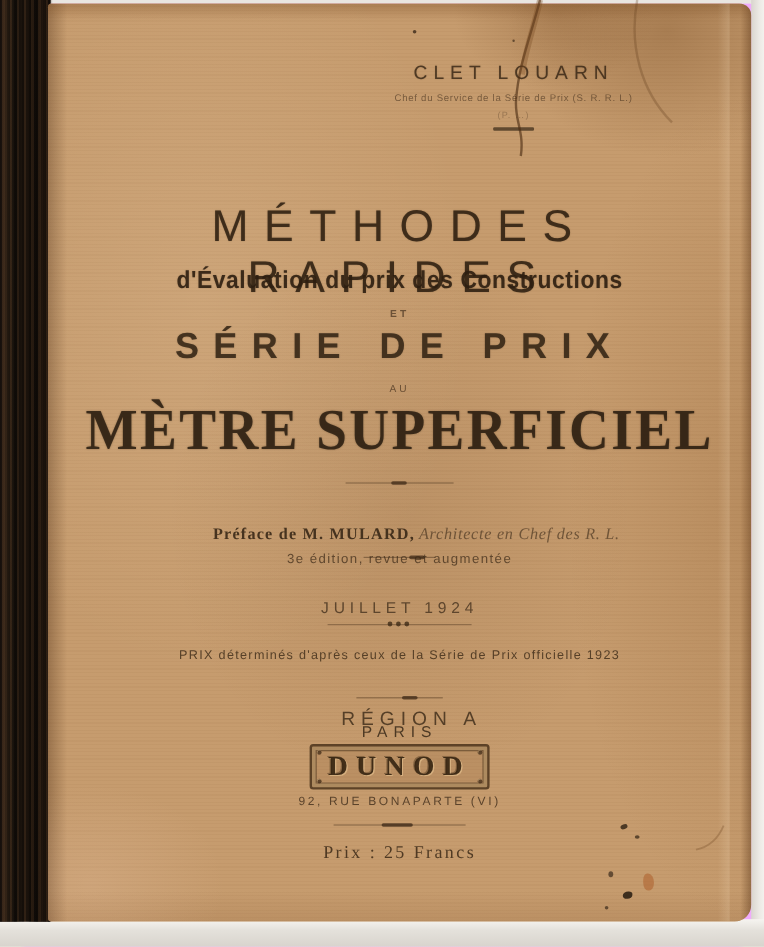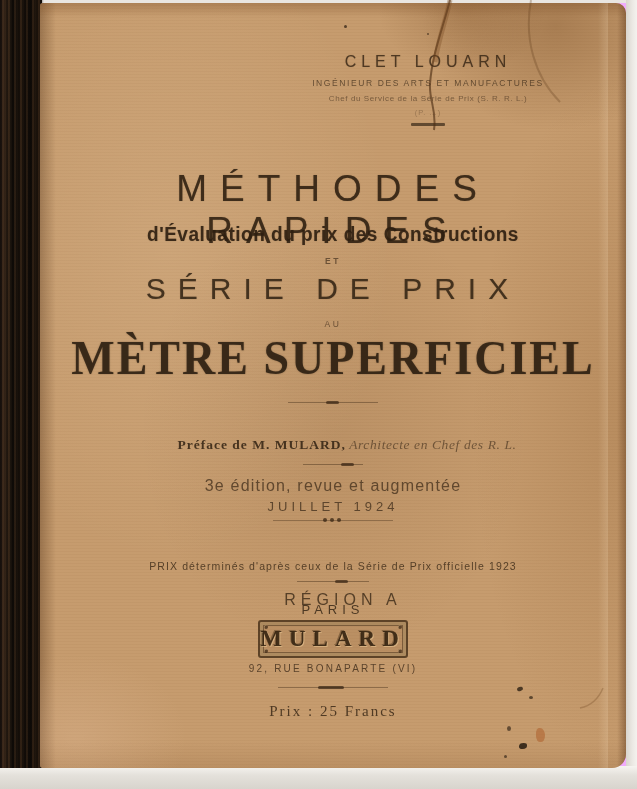--- a/index.html
+++ b/index.html
@@ -57,34 +57,34 @@
   .stamp-l4 { margin-top:5px; font-size:7.5px; letter-spacing:1px; color:rgba(70,50,30,0.35); }
   .stamp-rule { margin:6px auto 0; width:34px; height:3px; background:rgba(45,30,16,0.65); border-radius:1px; }
 
   .title-main { top:165px; font-size:37px; font-weight:400; letter-spacing:13px;
     color:rgba(48,33,18,0.85); text-shadow:0 0 1px rgba(48,33,18,0.4); }
   .title-sub  { top:221px; font-size:19px; font-weight:700; letter-spacing:0.5px;
     transform:scaleY(1.08); color:rgba(45,31,17,0.88); }
   .conj       { font-size:8.5px; letter-spacing:2.5px; color:rgba(60,42,24,0.65); }
   .conj-et    { top:253px;font-weight:bold; }
   .title-serie{ top:269px; font-size:30px; letter-spacing:12px; color:rgba(50,35,19,0.82);
-    text-shadow:0 0 1px rgba(50,35,19,0.35); }
+    text-shadow:0 0 1px rgba(50,35,19,0.35);font-weight:bold; }
   .conj-au    { top:316px; }
   .title-metre{ top:328px; font-family:"Liberation Serif", serif; font-weight:700;
     font-size:46px; letter-spacing:2px; transform:scaleY(1.05);
     color:rgba(42,29,16,0.85); text-shadow:0 0 1.5px rgba(42,29,16,0.4); }
 
   .preface { top:434px; font-family:"Liberation Serif", serif; font-size:13.5px; }
   .preface .lead { font-weight:700; letter-spacing:1px; color:rgba(48,33,18,0.85);padding-left:28px; }
   .preface .credit { font-style:italic; letter-spacing:0.6px; color:rgba(62,44,26,0.62);text-align:right; }
 
-  .edition { top:474px; font-size:16px; letter-spacing:1.2px; color:rgba(60,42,24,0.72); }
+  .edition { top:457px; font-size:11px; letter-spacing:1.2px; color:rgba(60,42,24,0.72); }
   .date    { top:496px; font-size:13px; letter-spacing:4px; color:rgba(56,39,22,0.72); }
 
-  .prixnote { top:537px; font-size:10.5px; letter-spacing:1.1px; color:rgba(55,38,21,0.78);margin-top:20px; }
+  .prixnote { top:537px; font-size:10.5px; letter-spacing:1.1px; color:rgba(55,38,21,0.78); }
   .region   { top:588px; font-size:16px; letter-spacing:5px; color:rgba(55,38,21,0.78);padding-left:20px; }
 
   .paris { top:599px; font-size:13px; letter-spacing:5px; color:rgba(50,35,19,0.82); }
 
   .plate { position:absolute; top:617px; left:50%; transform:translateX(-50%);
     width:150px; height:38px; display:flex; align-items:center; justify-content:center;
     border:2px solid rgba(62,42,20,0.75); border-radius:3px;
     background:rgba(150,105,62,0.22);
     box-shadow:inset 0 0 0 3px rgba(214,176,126,0.55), inset 0 0 0 4px rgba(62,42,20,0.5); }
   .plate-text { font-family:"Liberation Serif", serif; font-weight:700; font-size:23px;
@@ -128,21 +128,20 @@
   <div class="scan-top"></div>
   <div class="scan-right"></div>
   <div class="scan-bottom"></div>
 
   <div class="spine"></div>
 
   <div class="cover">
 
     <div class="stamp">
       <div class="stamp-name">CLET LOUARN</div>
-      <div class="stamp-l2">INGÉNIEUR DES ARTS ET MANUFACTURES</div>
       <div class="stamp-l3">Chef du Service de la Série de Prix (S. R. R. L.)</div>
       <div class="stamp-l4">(P. …)</div>
       <div class="stamp-rule"></div>
     </div>
 
     <div class="abs ink title-main">MÉTHODES RAPIDES</div>
     <div class="abs ink title-sub">d'Évaluation du prix des Constructions</div>
     <div class="abs conj conj-et">ET</div>
     <div class="abs ink title-serie">SÉRIE DE PRIX</div>
     <div class="abs conj conj-au">AU</div>
@@ -167,21 +166,21 @@
 
     <div class="rule rule-arrow r3"></div>
 
     <div class="abs paris">PARIS</div>
 
     <div class="plate">
       <span class="screw tl"></span>
       <span class="screw tr"></span>
       <span class="screw bl"></span>
       <span class="screw br"></span>
-      <span class="plate-text">MULARD</span>
+      <span class="plate-text">DUNOD</span>
     </div>
 
     <div class="abs address">92, RUE BONAPARTE (VI)</div>
 
     <div class="rule rule-bottom"></div>
 
     <div class="abs price">Prix : 25 Francs</div>
   </div>
 
   <svg class="defects" width="637" height="789" viewBox="0 0 637 789">

